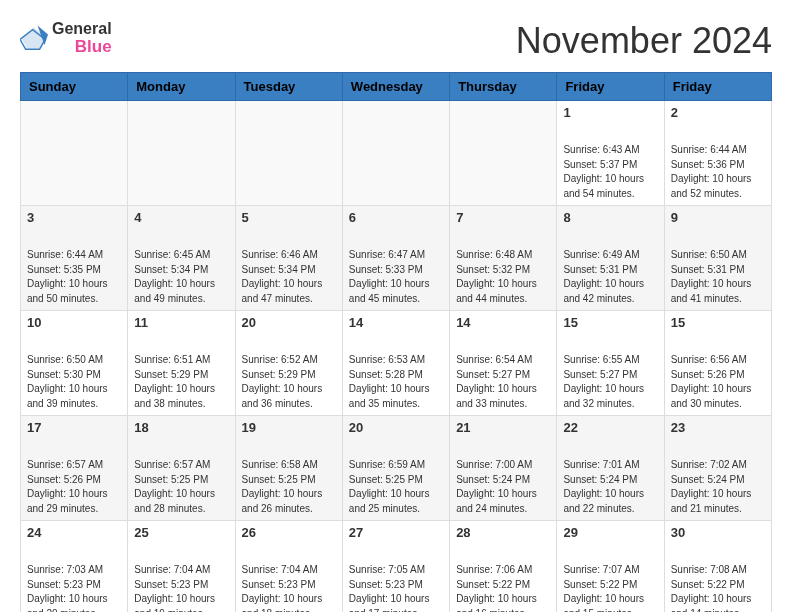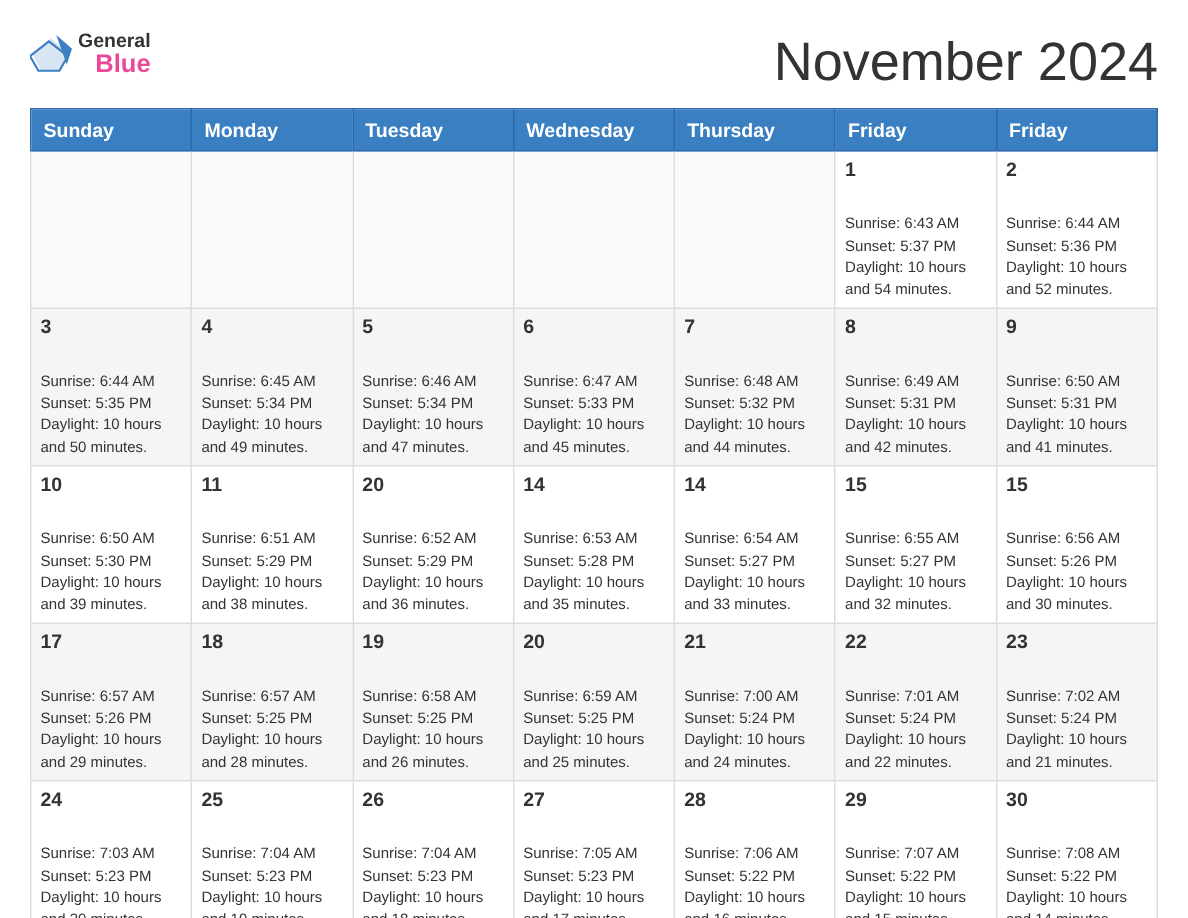--- a/index.html
+++ b/index.html
@@ -37,21 +37,21 @@
       font-size: 16px;
       color: #555;
     }
     .calendar {
       width: 100%;
       border-collapse: collapse;
       border: 1px solid #ccc;
     }
     .calendar th {
       background: #3a7fc1;
-      color: #ffffff;
+      color: #000000;
       font-size: 13px;
       padding: 6px 8px;
       text-align: left;
       border: 1px solid #2e6aaa;
       font-weight: bold;
     }
     .calendar td {
       vertical-align: top;
       border: 1px solid #ddd;
       padding: 4px 6px;
@@ -89,21 +89,21 @@
 
 <div class="header">
   <div class="logo">
     <svg class="logo-icon" viewBox="0 0 40 40" xmlns="http://www.w3.org/2000/svg">
       <rect x="0" y="0" width="40" height="40" fill="none"></rect>
       <polygon points="20,5 38,20 30,35 10,35 2,20" fill="#3a7fc1" opacity="0.2"></polygon>
       <polygon points="25,2 40,15 35,30" fill="#3a7fc1"></polygon>
       <polygon points="18,8 36,22 28,36 8,36 0,22" fill="none" stroke="#3a7fc1" stroke-width="2"></polygon>
     </svg>
     <div style="display:flex;flex-direction:column;line-height:1.1;">
-      <span style="font-size:13px;font-weight:bold;color:#333;">General</span>
+      <span style="font-size:16px;font-weight:bold;color:#333;">General</span>
       <span style="font-size:17px;font-weight:bold;color:#ec4899;text-align:right;">Blue</span>
     </div>
   </div>
   <div class="title-block">
     <div class="month-title">November 2024</div>
   </div>
 </div>
 
 <table class="calendar">
   <thead>

